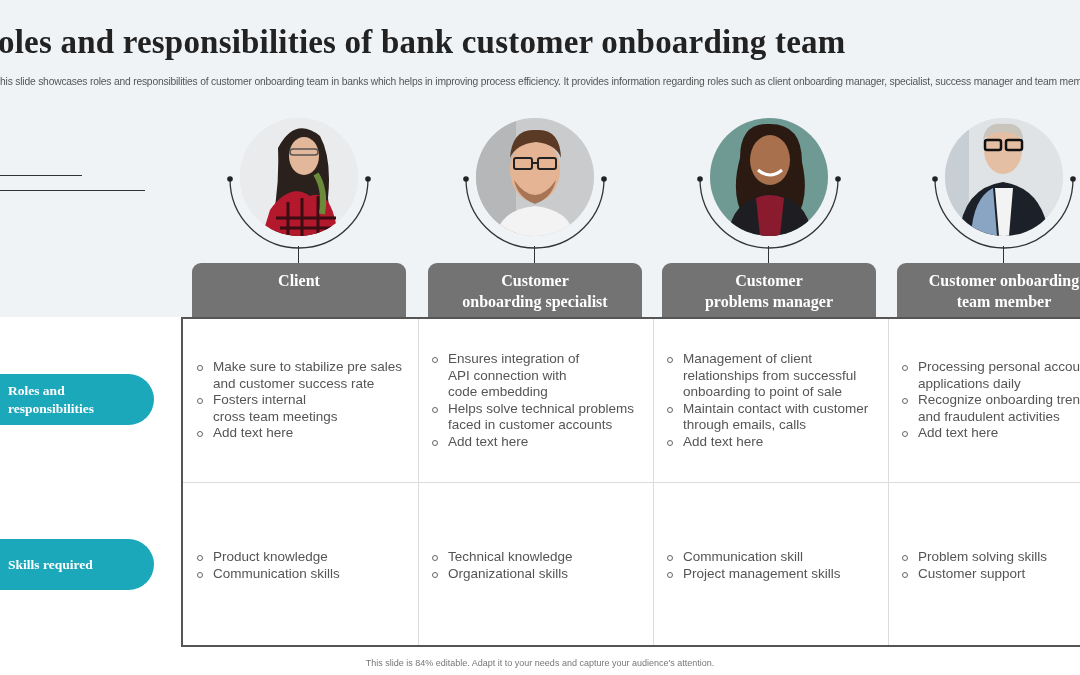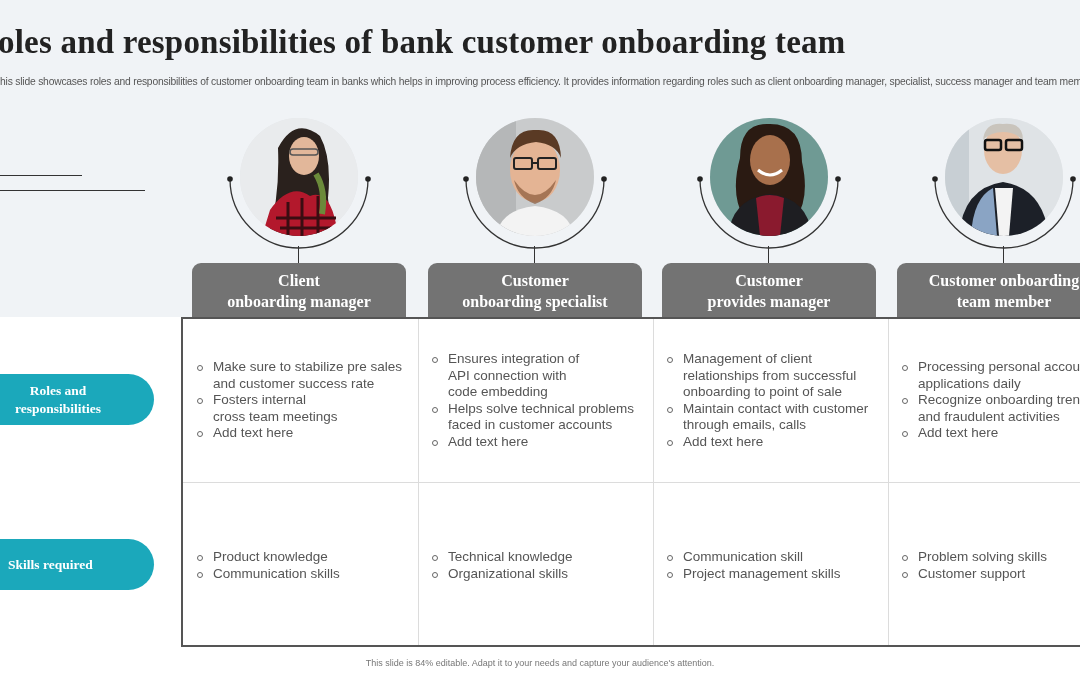--- a/index.html
+++ b/index.html
@@ -55,21 +55,20 @@
       <ellipse cx="64" cy="38" rx="15" ry="19" fill="#e2b79a"></ellipse>
       <rect x="50" y="31" width="28" height="6" rx="3" fill="none" stroke="#555" stroke-width="1.5"></rect>
       <path d="M30 92 Q50 64 70 78 Q92 70 98 118 L22 118Z" fill="#b3182c"></path>
       <path d="M36 100 L96 100 M40 110 L96 110 M48 84 L48 118 M62 80 L62 118 M78 78 L78 118" stroke="#3a0d12" stroke-width="3"></path>
       <path d="M76 56 Q86 72 82 96" stroke="#6b8a3a" stroke-width="6" fill="none"></path>
     </svg>
   </div>
   <div class="stem"></div>
   <div class="role-box">
     <div>Client</div>
-    <div>onboarding manager</div>
   </div>
 </div>
 
 <div class="person" style="left:428px;">
   <svg class="arc" viewBox="0 0 214 150">
     <path d="M38 63 A 69 69 0 0 0 176 63" fill="none" stroke="#333" stroke-width="1.3"></path>
     <circle cx="38" cy="63" r="2.8" fill="#222"></circle>
     <circle cx="176" cy="63" r="2.8" fill="#222"></circle>
   </svg>
   <div class="portrait">
@@ -104,21 +103,21 @@
       <path d="M30 40 Q30 4 60 6 Q92 6 92 44 Q100 80 86 100 L34 100 Q20 76 30 40Z" fill="#2a1a12"></path>
       <ellipse cx="60" cy="42" rx="20" ry="25" fill="#a8704c"></ellipse>
       <path d="M48 52 Q60 62 72 52" stroke="#fff" stroke-width="3" fill="none"></path>
       <path d="M18 118 Q22 80 60 76 Q98 80 102 118Z" fill="#1e1e22"></path>
       <path d="M46 80 Q60 74 74 80 L70 118 L50 118Z" fill="#8a1a2e"></path>
     </svg>
   </div>
   <div class="stem"></div>
   <div class="role-box">
     <div>Customer</div>
-    <div>provides manager</div>
+    <div>problems manager</div>
   </div>
 </div>
 
 <div class="person" style="left:897px;">
   <svg class="arc" viewBox="0 0 214 150">
     <path d="M38 63 A 69 69 0 0 0 176 63" fill="none" stroke="#333" stroke-width="1.3"></path>
     <circle cx="38" cy="63" r="2.8" fill="#222"></circle>
     <circle cx="176" cy="63" r="2.8" fill="#222"></circle>
   </svg>
   <div class="portrait">
@@ -135,21 +134,21 @@
     </svg>
   </div>
   <div class="stem"></div>
   <div class="role-box">
     <div>Customer onboarding</div>
     <div>team member</div>
   </div>
 </div>
 
 <div class="row-label" style="top:374px;">
-  <span style="width:100px;text-align:center;">Roles and responsibilities</span>
+  <span style="width:100px;">Roles and responsibilities</span>
 </div>
 <div class="row-label" style="top:539px;">
   <span>Skills required</span>
 </div>
 
 <div class="table">
   <div class="vline" style="left:235px;"></div>
   <div class="vline" style="left:470px;"></div>
   <div class="vline" style="left:705px;"></div>
   <div class="hline"></div>

